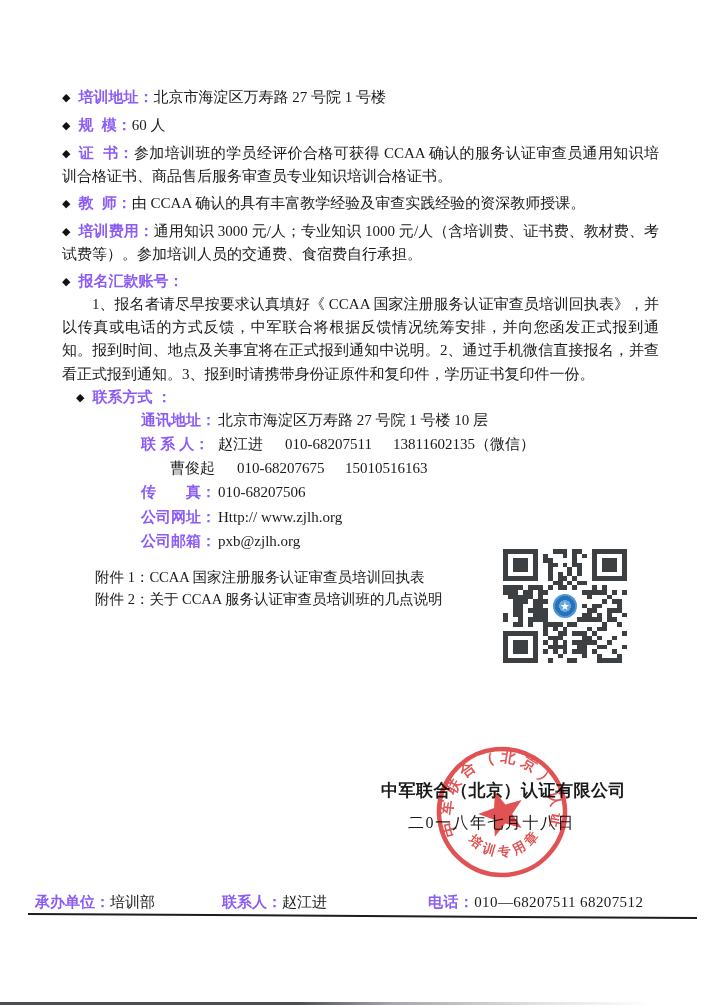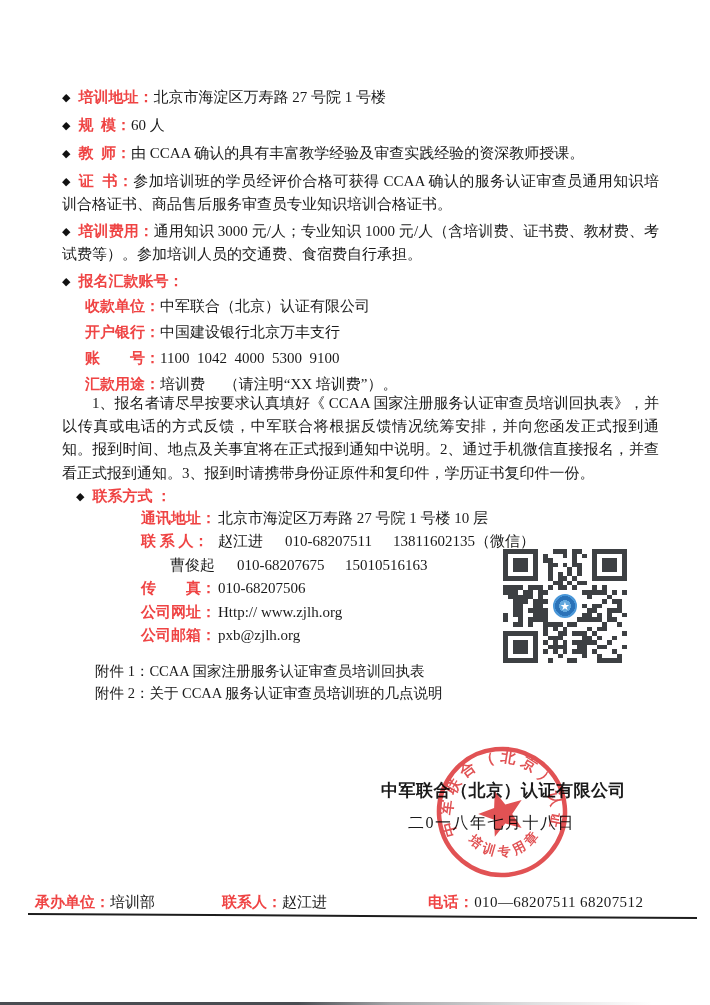--- a/index.html
+++ b/index.html
@@ -4,21 +4,21 @@
 <style>
   html,body{margin:0;padding:0;}
   body{
     width:710px;height:1005px;position:relative;overflow:hidden;
     background:#ffffff;color:#1a1a1a;
     font-family:"Liberation Serif","DejaVu Serif",serif;
   }
   .content{position:absolute;left:62px;top:86px;width:597px;}
   .item{font-size:15px;line-height:22px;margin:0 0 5px 0;text-align:justify;}
   .bullet{font-family:"DejaVu Sans",sans-serif;font-size:11px;margin-right:8px;vertical-align:1px;color:#111;}
-  .lbl{font-family:Liberation Serif, serif;font-weight:600;white-space:pre-wrap;color:#ef4444;}
+  .lbl{font-family:Liberation Sans, sans-serif;font-weight:600;white-space:pre-wrap;color:#8b5cf6;}
   .val{white-space:pre-wrap;}
   .indent14{padding-left:14px;}
   .acc-group{margin-top:-5px;}
   .acc-row{font-size:15px;line-height:26px;padding-left:23px;}
   .para{font-size:15px;line-height:23.2px;text-indent:2em;margin:-5px 0 0 0;text-align:justify;}
   .contact-group{margin-top:-6px;}
   .contact-row{font-size:15px;line-height:23.5px;padding-left:31px;white-space:nowrap;}
   .contact-row .lbl{display:inline-block;width:77px;margin-left:48px;}
   .fld-name{display:inline-block;width:67px;}
   .fld-phone{display:inline-block;width:108px;}
@@ -54,49 +54,35 @@
 
   <div class="item">
     <span class="bullet">◆</span><span class="lbl">培训地址：</span><span class="val">北京市海淀区万寿路 27 号院 1 号楼</span>
   </div>
 
   <div class="item">
     <span class="bullet">◆</span><span class="lbl">规  模：</span><span class="val">60 人</span>
   </div>
 
   <div class="item">
+    <span class="bullet">◆</span><span class="lbl">证  书：</span><span class="val">参加培训班的学员经评价合格可获得 CCAA 确认的服务认证审查员通用知识培训合格证书、商品售后服务审查员专业知识培训合格证书。</span>
+  </div>
+
+  <div class="item">
     <span class="bullet">◆</span><span class="lbl">教  师：</span><span class="val">由 CCAA 确认的具有丰富教学经验及审查实践经验的资深教师授课。</span>
   </div>
 
   <div class="item">
-    <span class="bullet">◆</span><span class="lbl">证  书：</span><span class="val">参加培训班的学员经评价合格可获得 CCAA 确认的服务认证审查员通用知识培训合格证书、商品售后服务审查员专业知识培训合格证书。</span>
-  </div>
-
-  <div class="item">
     <span class="bullet">◆</span><span class="lbl">培训费用：</span><span class="val">通用知识 3000 元/人；专业知识 1000 元/人（含培训费、证书费、教材费、考试费等）。参加培训人员的交通费、食宿费自行承担。</span>
   </div>
 
   <div class="item">
     <span class="bullet">◆</span><span class="lbl">报名汇款账号：</span>
   </div>
 
-  <div class="acc-group">
-    <div class="acc-row">
-      <span class="lbl">收款单位：</span><span class="val">中军联合（北京）认证有限公司</span>
-    </div>
-    <div class="acc-row">
-      <span class="lbl">开户银行：</span><span class="val">中国建设银行北京万丰支行</span>
-    </div>
-    <div class="acc-row">
-      <span class="lbl">账　　号：</span><span class="val">1100  1042  4000  5300  9100</span>
-    </div>
-    <div class="acc-row">
-      <span class="lbl">汇款用途：</span><span class="val">培训费　 （请注明“XX 培训费”）。</span>
-    </div>
-  </div>
 
 
   <div class="para">1、报名者请尽早按要求认真填好《 CCAA 国家注册服务认证审查员培训回执表》，并以传真或电话的方式反馈，中军联合将根据反馈情况统筹安排，并向您函发正式报到通知。报到时间、地点及关事宜将在正式报到通知中说明。2、通过手机微信直接报名，并查看正式报到通知。3、报到时请携带身份证原件和复印件，学历证书复印件一份。</div>
 
   <div class="item indent14">
     <span class="bullet">◆</span><span class="lbl">联系方式 ：</span>
   </div>
 
   <div class="contact-group">
     <div class="contact-row">

